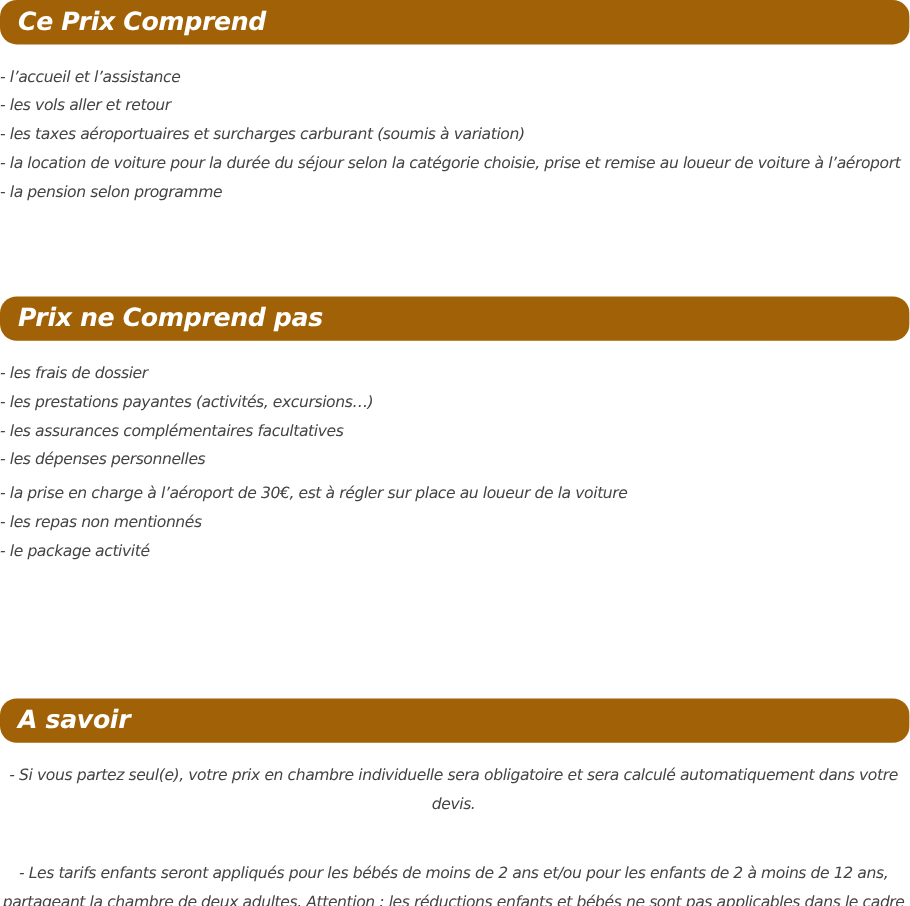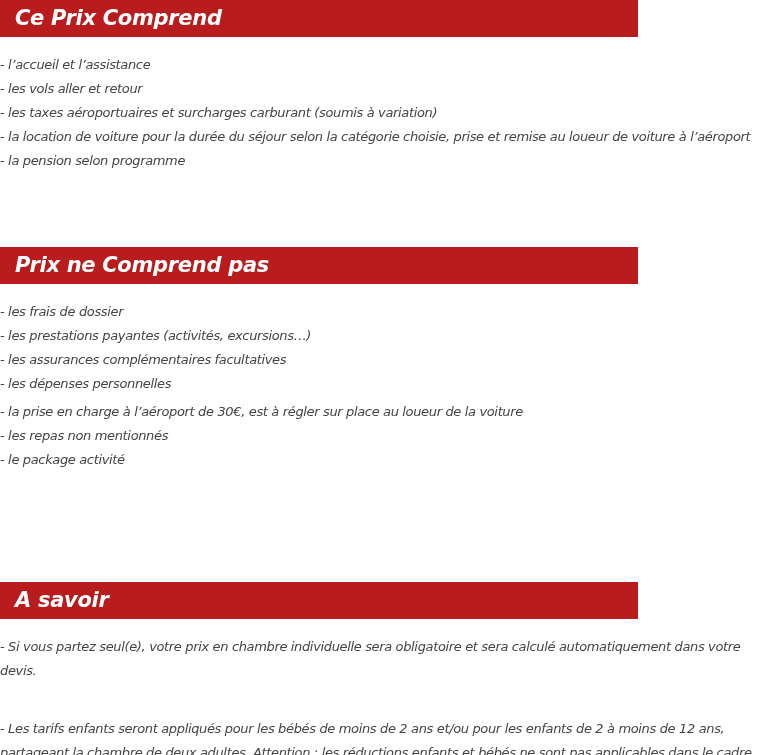--- a/index.html
+++ b/index.html
@@ -11,25 +11,26 @@
       width: 758px;
       height: 755px;
       overflow: hidden;
       font-family: "DejaVu Sans", sans-serif;
       color: #444444;
       position: relative;
     }
     .section-header {
       position: absolute;
       left: 0;
-      width: 638px;
+      width: 758px;
       height: 37px;
-      background: #b91c1c;
+      background: #a16207;
       box-sizing: border-box;
       padding-left: 15px;
+      border-radius: 14px;
     }
     .section-header h2 {
       margin: 0;
       font-family: "DejaVu Sans", sans-serif;
       font-style: italic;
       font-weight: bold;
       font-size: 21px;
       line-height: 37px;
       color: #ffffff;
       letter-spacing: -0.3px;
@@ -57,20 +58,21 @@
     .para {
       position: absolute;
       left: 0;
       width: 756px;
       margin: 0;
       font-style: italic;
       font-size: 13px;
       line-height: 24px;
       letter-spacing: -0.35px;
       color: #444444;
+      text-align: center;
     }
   </style>
 </head>
 <body>
 
 <div class="section-header" style="top:0;">
   <h2>Ce Prix Comprend</h2>
 </div>
 <ul class="list" style="top:53px;">
   <li>- l’accueil et l’assistance</li>

